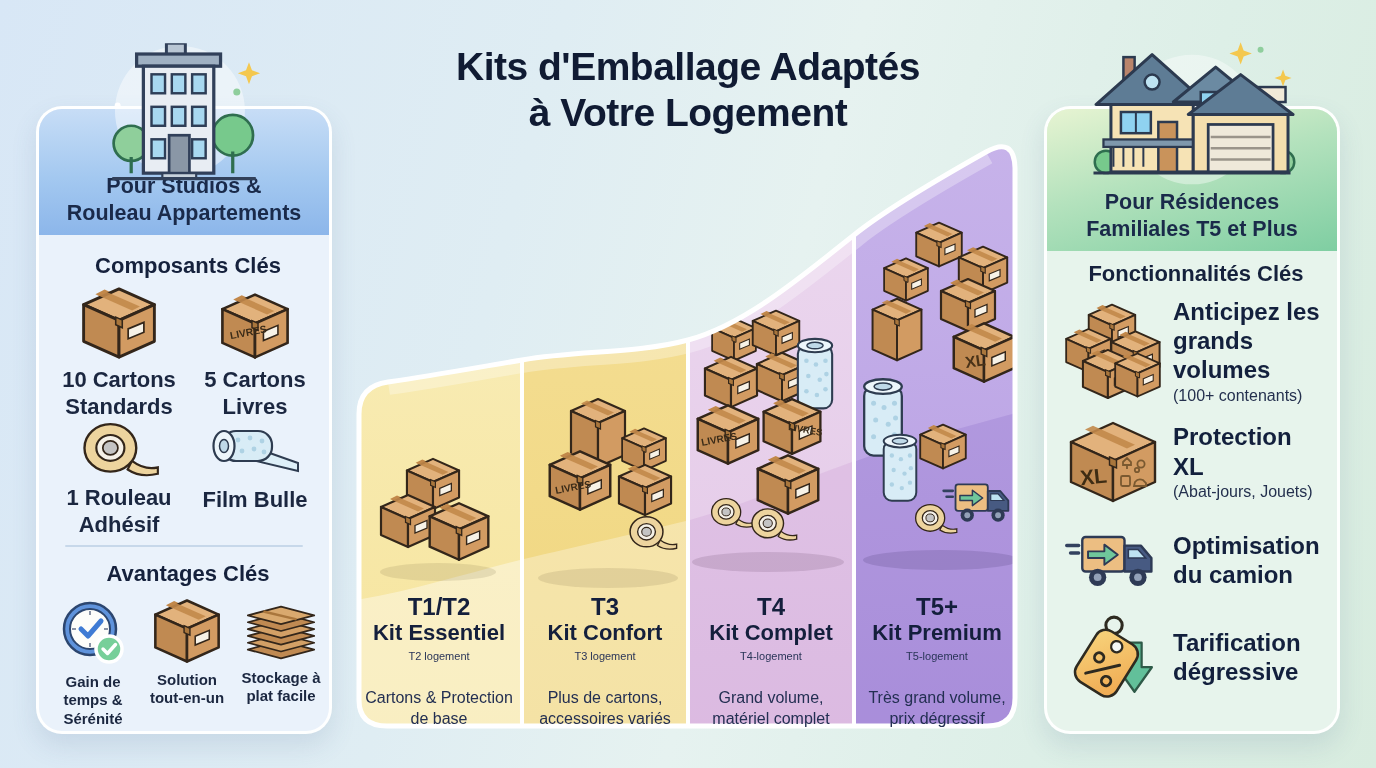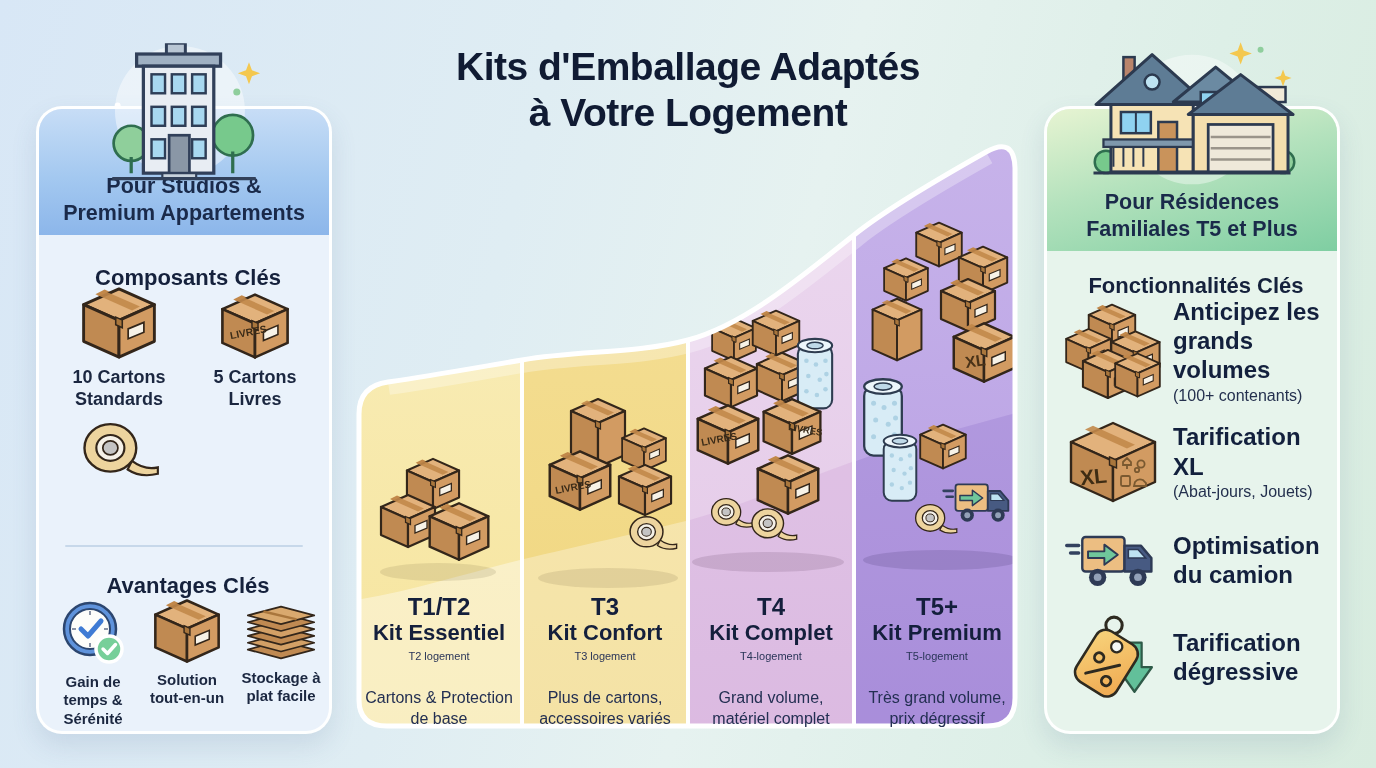--- a/index.html
+++ b/index.html
@@ -17,24 +17,24 @@
   .card-left{left:36px;background:#eaf2fb;}
   .card-right{left:1044px;background:#e7f4ec;}
   .card-header{position:absolute;left:0;top:0;right:0;border-radius:23px 23px 0 0;overflow:visible;}
   .card-left .card-header{height:126px;
     background:linear-gradient(180deg,#c7ddf6 0%,#a3c8f0 55%,#8cb6ea 100%);padding-left:9px;}
   .card-right .card-header{height:142px;
     background:linear-gradient(165deg,#e7f4d2 0%,#b4e2bd 45%,#7fcea2 100%);}
   .card-header-title{position:absolute;left:0;right:0;bottom:8px;text-align:center;
     font-weight:800;color:#1a2a4a;font-size:21.5px;line-height:1.26;}
   .hero-icon{position:absolute;left:50%;transform:translateX(-50%);}
-  .section-heading{position:absolute;left:8px;right:0;text-align:center;margin:12px;
+  .section-heading{position:absolute;left:8px;right:0;text-align:center;margin:0;
     font-size:22px;font-weight:800;color:#15213c;}
   .fig{position:absolute;display:flex;flex-direction:column;align-items:center;text-align:center;}
-  .fig .cap{margin-top:6px;font-size:18px;font-weight:700;color:#1b2740;line-height:1.22;}
+  .fig .cap{margin-top:6px;font-size:22px;font-weight:700;color:#1b2740;line-height:1.22;}
   .fig-small .cap{font-size:15px;}
   .divider{position:absolute;left:26px;right:26px;height:2px;background:#c7d8ea;border-radius:2px;}
   
   .feature-row{position:absolute;left:10px;right:10px;display:flex;align-items:center;}
   .feature-icon{width:112px;display:flex;justify-content:center;flex:0 0 112px;}
   .feature-text{flex:1;padding-left:4px;}
   .feature-title{font-size:24px;font-weight:800;color:#13203d;line-height:1.22;}
   .feature-sub{font-size:16px;font-weight:400;color:#24304e;line-height:1.22;margin-top:1px;}
   
   .kits-svg{position:absolute;left:356px;top:140px;}
@@ -355,21 +355,21 @@
     <div class="kit-tier">T5+</div>
     <div class="kit-name">Kit Premium</div>
     <div class="kit-housing">T5-logement</div>
     <div class="kit-desc">Très grand volume, prix dégressif</div>
   </div>
 
   <section class="card card-left">
     <div class="card-header">
       <div class="card-header-title">
         <span>Pour Studios &amp;</span><br>
-        <span>Premium Appartements</span>
+        <span>Rouleau Appartements</span>
       </div>
     </div>
     <svg class="hero-icon" style="top:-66px" width="176" height="152" viewBox="0 0 130 112">
       <use href="#sym-building"></use>
     </svg>
 
     <h2 class="section-heading" style="top:144px">Composants Clés</h2>
 
     <figure class="fig" style="left:18px;top:176px;width:124px;margin:0">
       <svg width="92" height="76" viewBox="0 0 64 58">
@@ -381,20 +381,27 @@
       <svg width="80" height="70" viewBox="0 0 64 58">
         <use href="#sym-box"></use>
         <text x="12" y="40" font-size="8.5" font-weight="700" fill="#3a2b18" transform="rotate(-11 12 40)">LIVRES</text>
       </svg>
       <figcaption class="cap">5 Cartons Livres</figcaption>
     </figure>
     <figure class="fig" style="left:18px;top:310px;width:124px;margin:0">
       <svg width="82" height="60" viewBox="0 0 76 54">
           <use href="#sym-tape"></use>
         </svg>
+      <figcaption class="cap">1 Rouleau Adhésif</figcaption>
+    </figure>
+    <figure class="fig" style="left:154px;top:312px;width:124px;margin:0">
+      <svg width="96" height="60" viewBox="0 0 94 60">
+          <use href="#sym-bubble-h"></use>
+        </svg>
+      <figcaption class="cap">Film Bulle</figcaption>
     </figure>
 
     <div class="divider" style="top:436px"></div>
 
     <h2 class="section-heading" style="top:452px">Avantages Clés</h2>
 
     <figure class="fig fig-small" style="left:8px;top:490px;width:92px;margin:0">
       <svg width="68" height="68" viewBox="0 0 68 68">
           <use href="#sym-clock"></use>
         </svg>
@@ -454,21 +461,21 @@
             <path d="M58,44 l4,-4 4,4 v3 h-8 z"></path>
               <line x1="62" y1="47" x2="62" y2="51"></line>
             <circle cx="76" cy="46" r="3.6"></circle>
               <circle cx="72" cy="52" r="2.2"></circle>
             <rect x="56" y="58" width="9" height="10" rx="1.5"></rect>
             <path d="M70,64 q3,-4 8,-2 l3,3 v3 h-12 z"></path>
           </g>
         </svg>
       </div>
       <div class="feature-text">
-        <div class="feature-title">Tarification XL</div>
+        <div class="feature-title">Protection XL</div>
         <div class="feature-sub">(Abat-jours, Jouets)</div>
       </div>
     </div>
 
     <div class="feature-row" style="top:498px;height:100px">
       <div class="feature-icon">
         <svg width="86" height="90" viewBox="0 0 84 88">
             <use href="#sym-tag"></use>
           </svg>
       </div>

